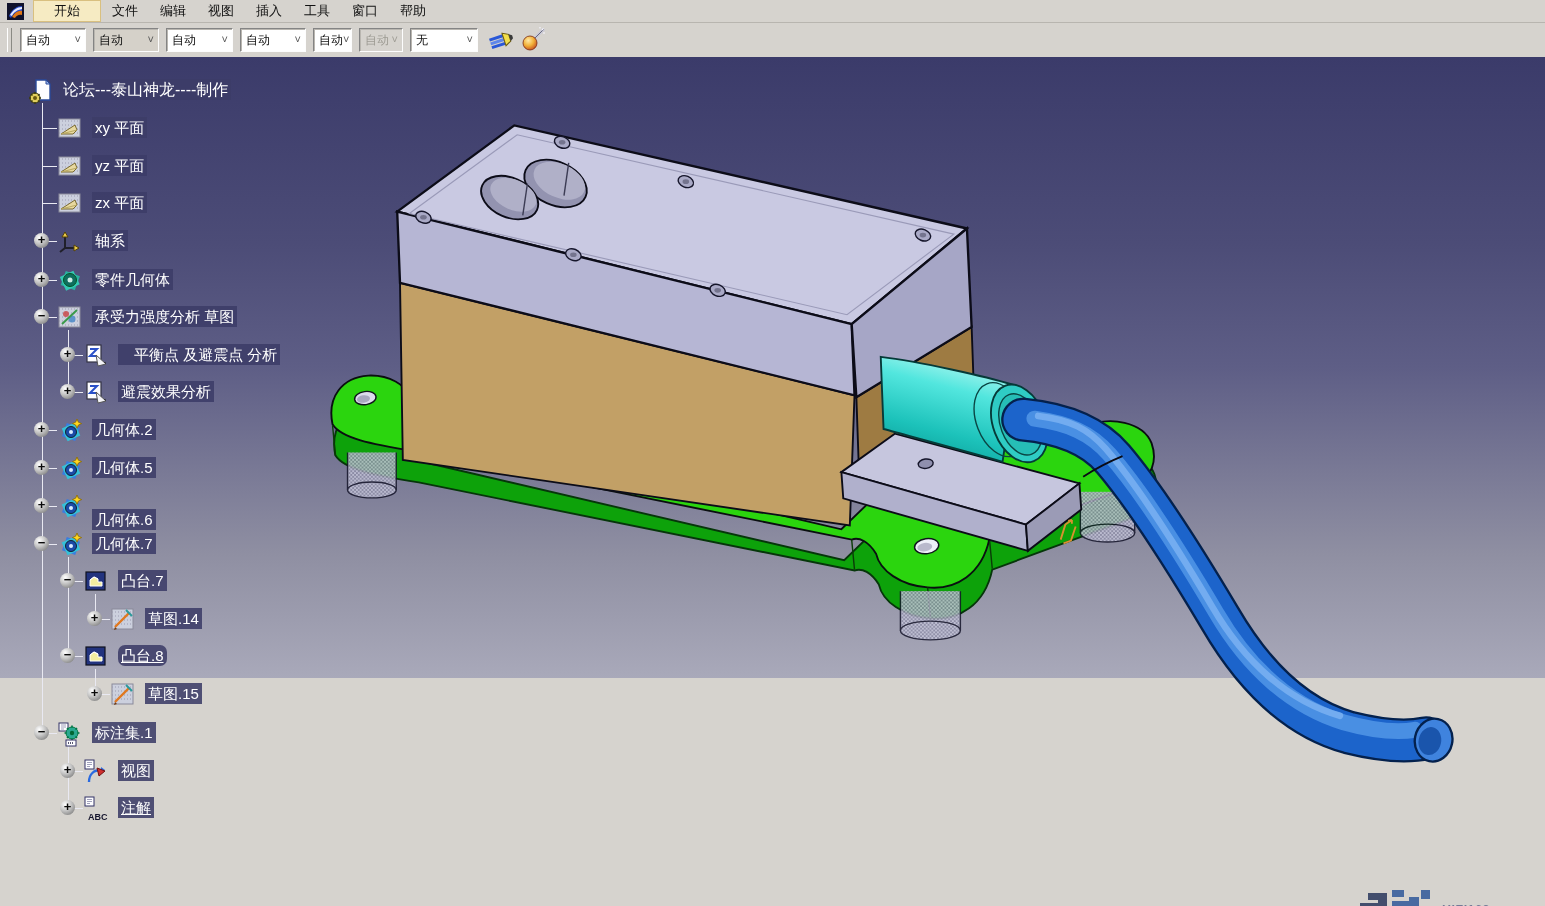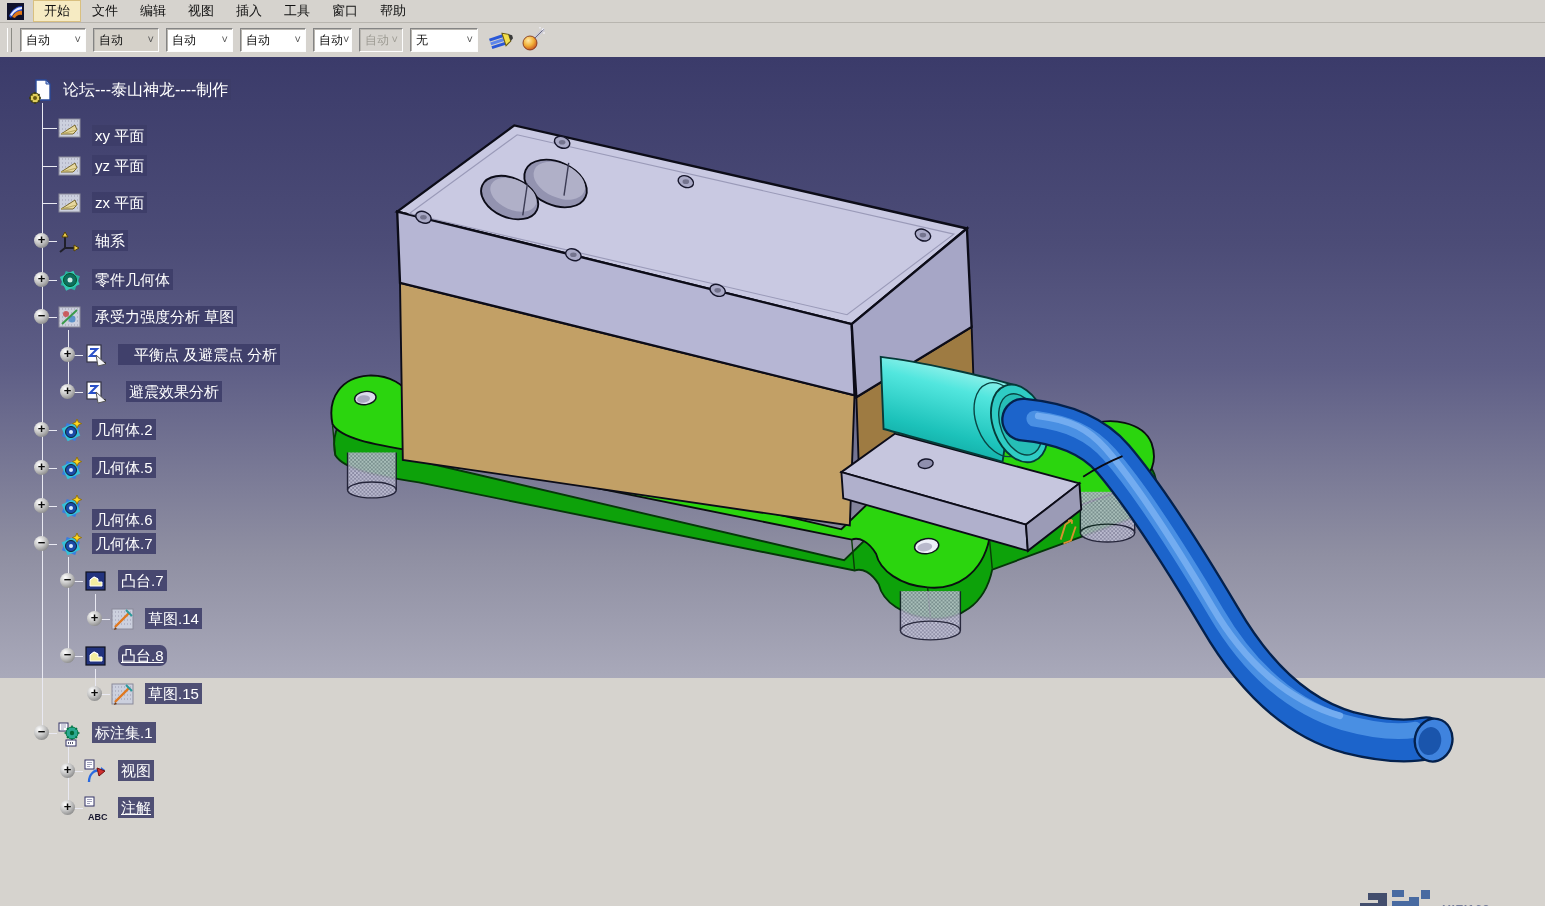--- a/index.html
+++ b/index.html
@@ -5,21 +5,21 @@
   html,body{margin:0;padding:0;}
   body{width:1545px;height:906px;overflow:hidden;background:#d6d3ce;
        font-family:"Liberation Sans", sans-serif;-webkit-font-smoothing:antialiased;}
   #app{position:relative;width:1545px;height:906px;}
 
   
   .menubar{position:absolute;left:0;top:0;width:100%;height:22px;background:#d6d3ce;
            display:flex;align-items:center;border-bottom:1px solid #b8b5af;}
   .appicon{width:17px;height:17px;margin:0 9px 0 7px;display:inline-block;}
   .menu-item{font-size:13px;color:#111;padding:2px 11px;cursor:default;white-space:nowrap;}
-  .menu-item.active{background:#f6ebc3;border:1px solid #d9c080;padding:1px 10px;}
+  .menu-item.active{background:#f6ebc3;border:1px solid #d9c080;padding:1px 20px;}
 
   
   .toolbar{position:absolute;left:0;top:23px;width:100%;height:34px;background:#d6d3ce;
            display:flex;align-items:center;border-bottom:2px solid #44446a;}
   .grip{width:3px;height:24px;margin:0 8px 0 7px;border-left:1px solid #fff;border-right:1px solid #8a8a84;}
   .combo{height:22px;background:#fff;border:1px solid;border-color:#848484 #fdfdfd #fdfdfd #848484;
          box-shadow:inset 1px 1px 0 #b9b6b0;display:flex;align-items:center;justify-content:space-between;
          margin-right:7px;overflow:hidden;}
   .combo .combo-value{font-size:12px;color:#111;padding-left:5px;white-space:nowrap;}
   .combo .combo-chev{font-size:11px;color:#555;padding:0 4px 2px 0;flex:0 0 auto;}
@@ -310,21 +310,21 @@
     <span class="tlabel root" style="left: 60px; top: 22px;">论坛---泰山神龙----制作</span>
   </div>
         <div class="tree-item">
 
     <span class="ticon" style="left: 58px; top: 59px;"><svg width="24" height="24" viewBox="0 0 24 24">
               <rect x="1" y="3" width="21" height="18" fill="#ccd0de" stroke="#8a8a9a"></rect>
               <path d="M1,5 h21 M1,9 h21 M1,13 h21 M1,17 h21" stroke="#9a9ab0" stroke-width="1" stroke-dasharray="1 2"></path>
               <path d="M3,18 L17,9 L19,14 L15,18 Z" fill="#e8d9a0" stroke="#7a6a30"></path>
               <path d="M3,18 L19,14" stroke="#b8a860"></path>
             </svg></span>
-    <span class="tlabel" style="left: 92px; top: 68px;">xy 平面</span>
+    <span class="tlabel" style="left: 92px; top: 60px;">xy 平面</span>
   </div>
         <div class="tree-item">
 
     <span class="ticon" style="left: 58px; top: 97px;"><svg width="24" height="24" viewBox="0 0 24 24">
               <rect x="1" y="3" width="21" height="18" fill="#ccd0de" stroke="#8a8a9a"></rect>
               <path d="M1,5 h21 M1,9 h21 M1,13 h21 M1,17 h21" stroke="#9a9ab0" stroke-width="1" stroke-dasharray="1 2"></path>
               <path d="M3,18 L17,9 L19,14 L15,18 Z" fill="#e8d9a0" stroke="#7a6a30"></path>
               <path d="M3,18 L19,14" stroke="#b8a860"></path>
             </svg></span>
     <span class="tlabel" style="left: 92px; top: 98px;">yz 平面</span>
@@ -381,21 +381,21 @@
     <span class="tlabel" style="left: 118px; top: 287px; padding-left: 16px;">平衡点 及避震点 分析</span>
   </div>
         <div class="tree-item">
     <span class="expander" style="left: 60px; top: 327px;">+</span>
     <span class="ticon" style="left: 84px; top: 323px;"><svg width="25" height="25" viewBox="0 0 25 25">
               <rect x="3" y="2" width="14" height="17" fill="#fdfdff" stroke="#334" stroke-width="1.2"></rect>
               <path d="M6,6 h7 l-7,7 h7" stroke="#2a50c8" stroke-width="2" fill="none"></path>
               <path d="M12,12 L22,21 L14,23 Z" fill="#f4f4f8" stroke="#555"></path>
               <path d="M20,19.5 L22,21 L21.3,18.8 Z" fill="#222"></path>
             </svg></span>
-    <span class="tlabel" style="left: 126px; top: 324px;">避震效果分析</span>
+    <span class="tlabel" style="left: 118px; top: 324px;">避震效果分析</span>
   </div>
         <div class="tree-item">
     <span class="expander" style="left: 34px; top: 365px;">+</span>
     <span class="ticon" style="left: 58px; top: 361px;"><svg width="25" height="25" viewBox="0 0 25 25">
               <rect x="6" y="7" width="14" height="14" fill="#3a7ce0" transform="rotate(20 13 14)"></rect>
               <rect x="6" y="7" width="14" height="14" fill="#35c0d8" transform="rotate(65 13 14)"></rect>
               <circle cx="13" cy="14" r="5.5" fill="#1a4aa8" stroke="#123"></circle>
               <circle cx="13" cy="14" r="2" fill="#d8ecff"></circle>
               <path d="M19,1 l1.4,3.2 3.2,1.4 -3.2,1.4 -1.4,3.2 -1.4,-3.2 -3.2,-1.4 3.2,-1.4 Z" fill="#ffd61e" stroke="#8a6a00" stroke-width="0.8"></path>
             </svg></span>

